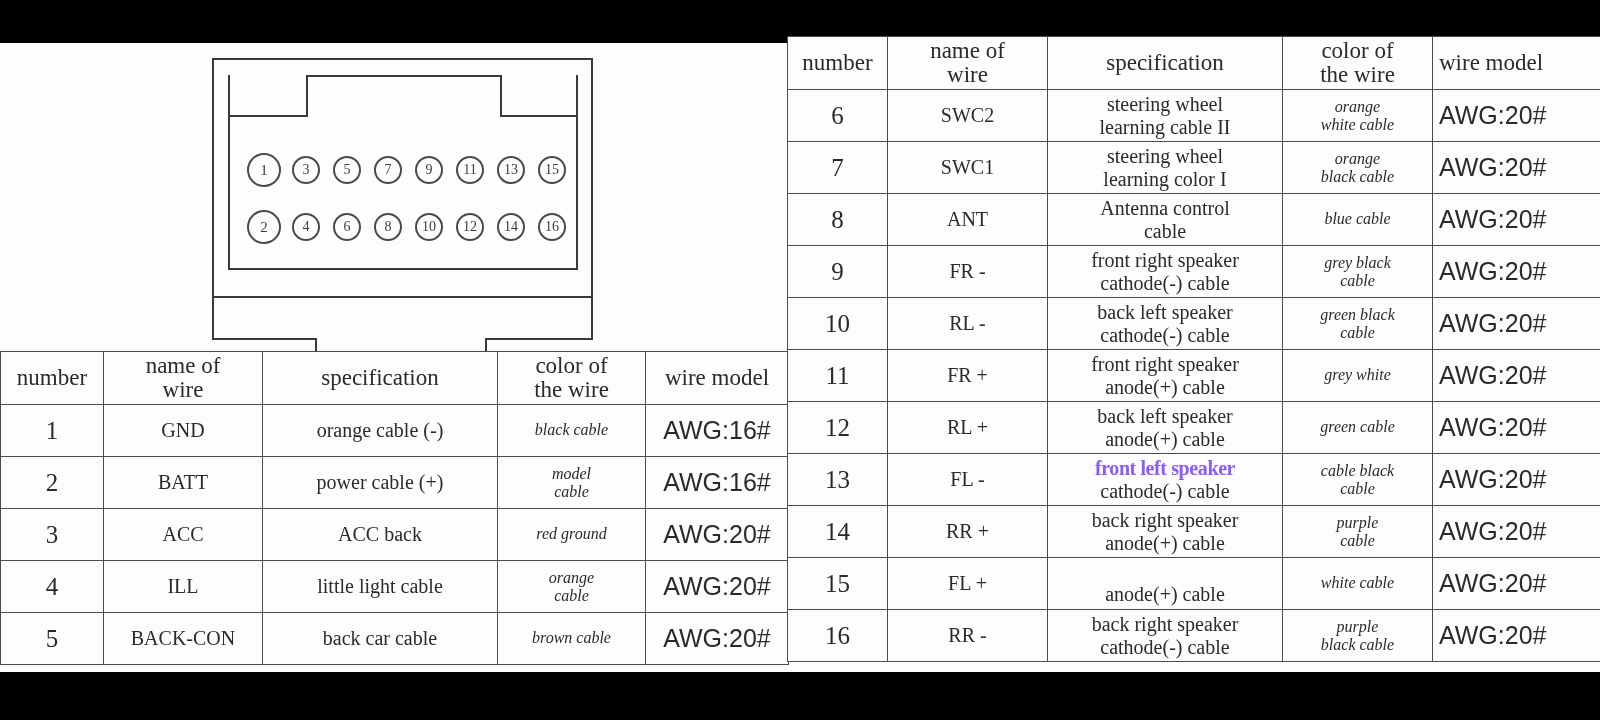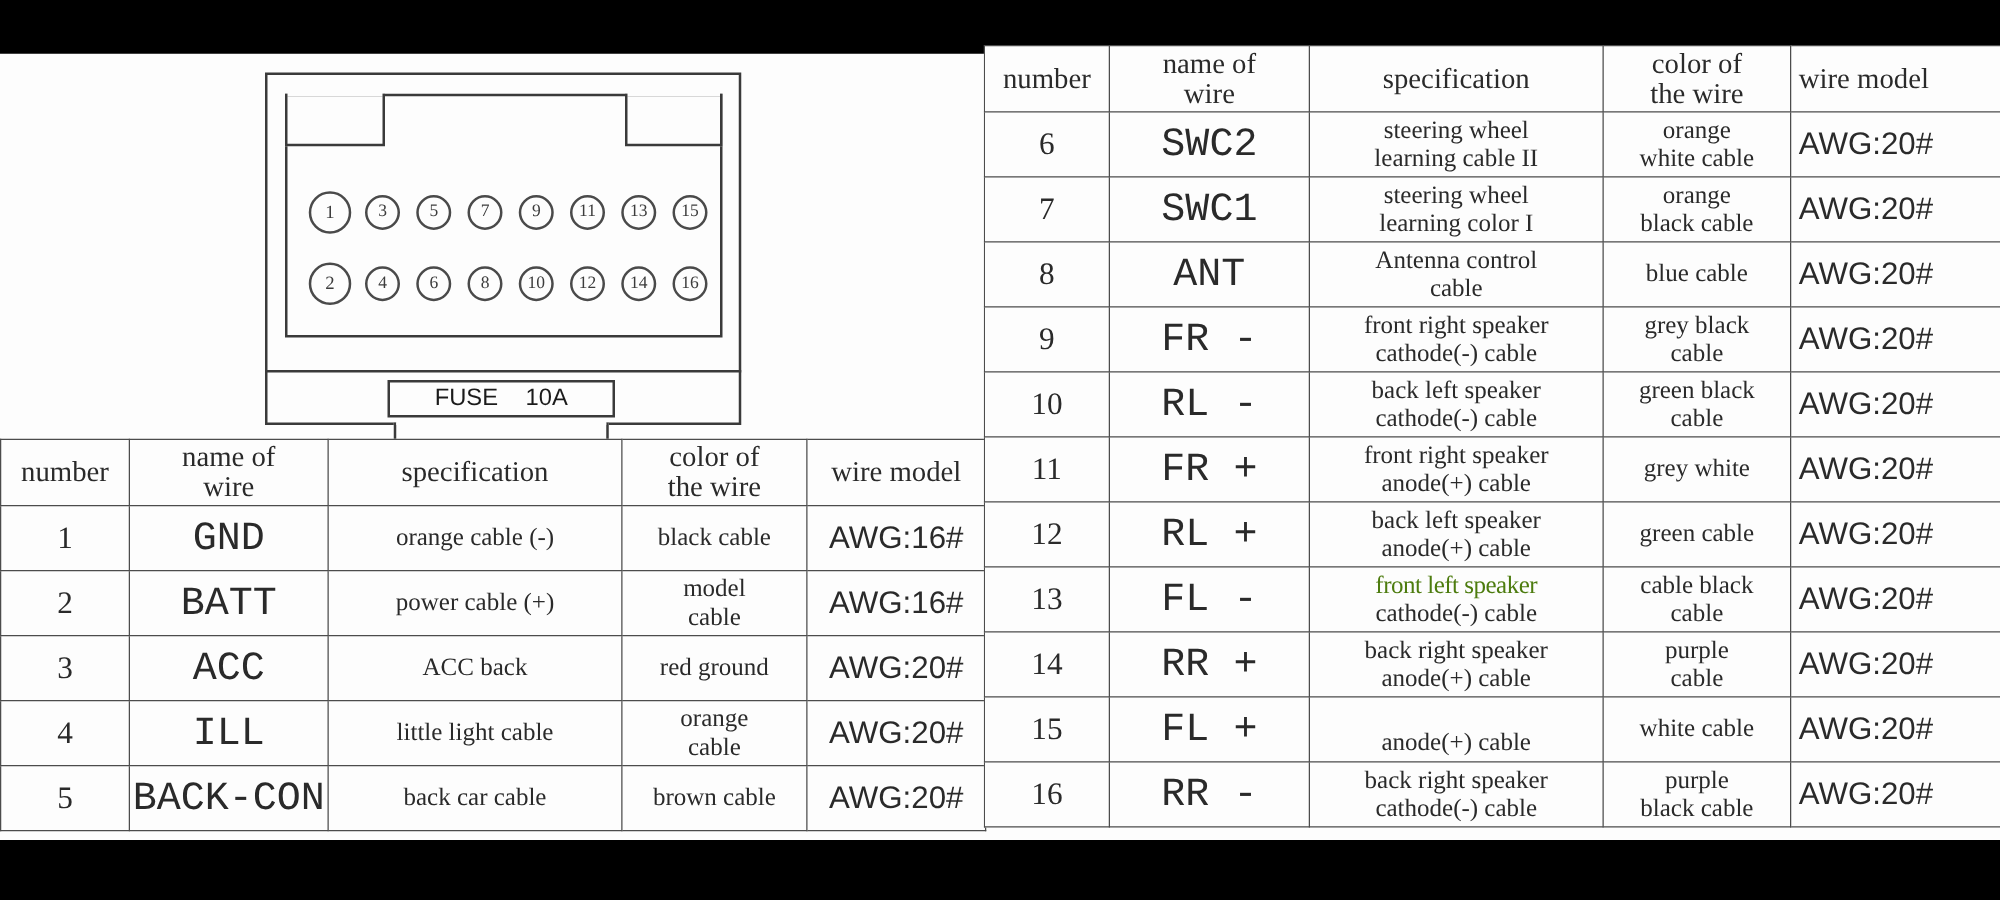--- a/index.html
+++ b/index.html
@@ -75,24 +75,24 @@
   table.wire-table td{
     border:1px solid #4c4c4c;
     text-align:center;
     vertical-align:middle;
     padding:0 2px;
     color:#2a2a2a;
     overflow:hidden;
   }
   .th{font-family:"Liberation Serif", serif;font-size:23px;line-height:1.05;color:#2f2f2f;}
   .c-num{font-family:"Liberation Serif", serif;font-size:25px;color:#2a2a2a;}
-  .c-name{font-family:Liberation Mono, monospace;font-size:32px;color:#111;letter-spacing:0px;}
+  .c-name{font-family:Liberation Serif, serif;font-size:20px;color:#111;letter-spacing:0px;}
   .c-spec{font-family:"Liberation Serif", serif;font-size:20px;line-height:1.12;color:#3a3a3a;}
-  .c-spec.bold-line .l1{font-weight:normal;color:#4d7c0f;letter-spacing:-0.4px;}
-  .c-color{font-family:"Liberation Serif", serif;font-size:20px;line-height:1.12;color:#3a3a3a;}
+  .c-spec.bold-line .l1{font-weight:bold;color:#8b5cf6;letter-spacing:-0.4px;}
+  .c-color{font-family:"Liberation Serif", serif;font-size:16px;line-height:1.12;color:#3a3a3a;font-style:italic;}
   .c-model{font-family:"Liberation Sans", sans-serif;font-size:25px;color:#111;}
   .spec-l1,.spec-l2{display:block;min-height:1px;}
   .blank-line{display:block;height:21px;}
 
   
   #left-table{position:absolute;left:0px;top:308px;width:788px;}
   #left-table col.n{width:103px;}
   #left-table col.w{width:159px;}
   #left-table col.s{width:235px;}
   #left-table col.c{width:148px;}
@@ -175,24 +175,20 @@
         </div>
       <div class="pin small" style="left:292px;top:158px;">
           <span>14</span>
         </div>
       <div class="pin small" style="left:333px;top:158px;">
           <span>16</span>
         </div>
 
       <div class="conn-divider"></div>
 
-      <div class="fuse-box">
-        <span>FUSE</span>
-        <span>10A</span>
-      </div>
 
       <div class="conn-tab"></div>
       <div class="conn-tab-mask"></div>
     </div>
 
     <table class="wire-table" id="left-table">
       <colgroup>
         <col class="n">
           <col class="w">
           <col class="s">

